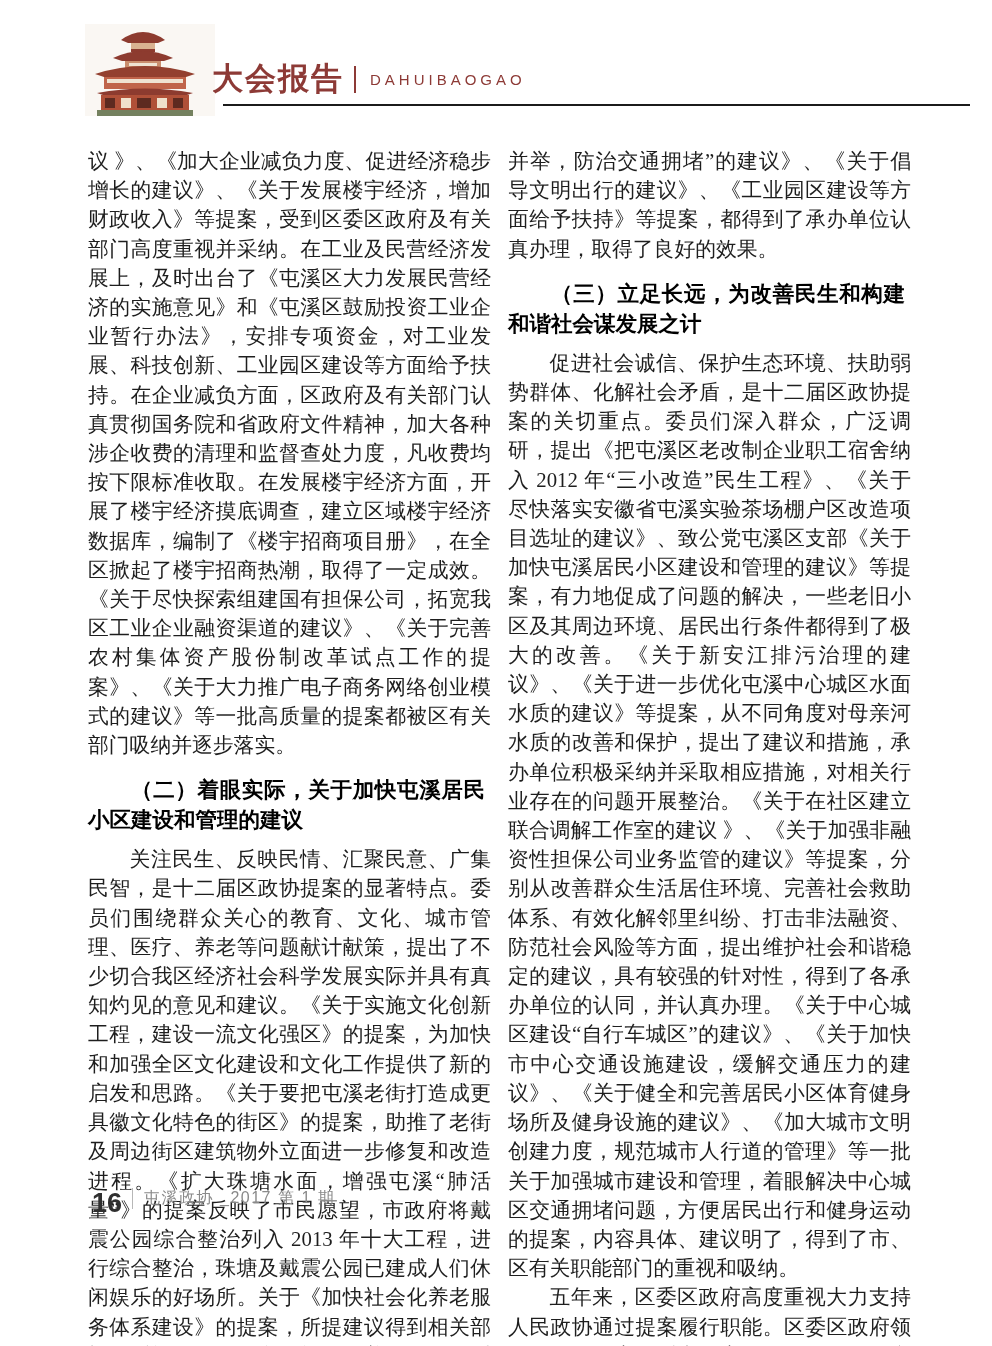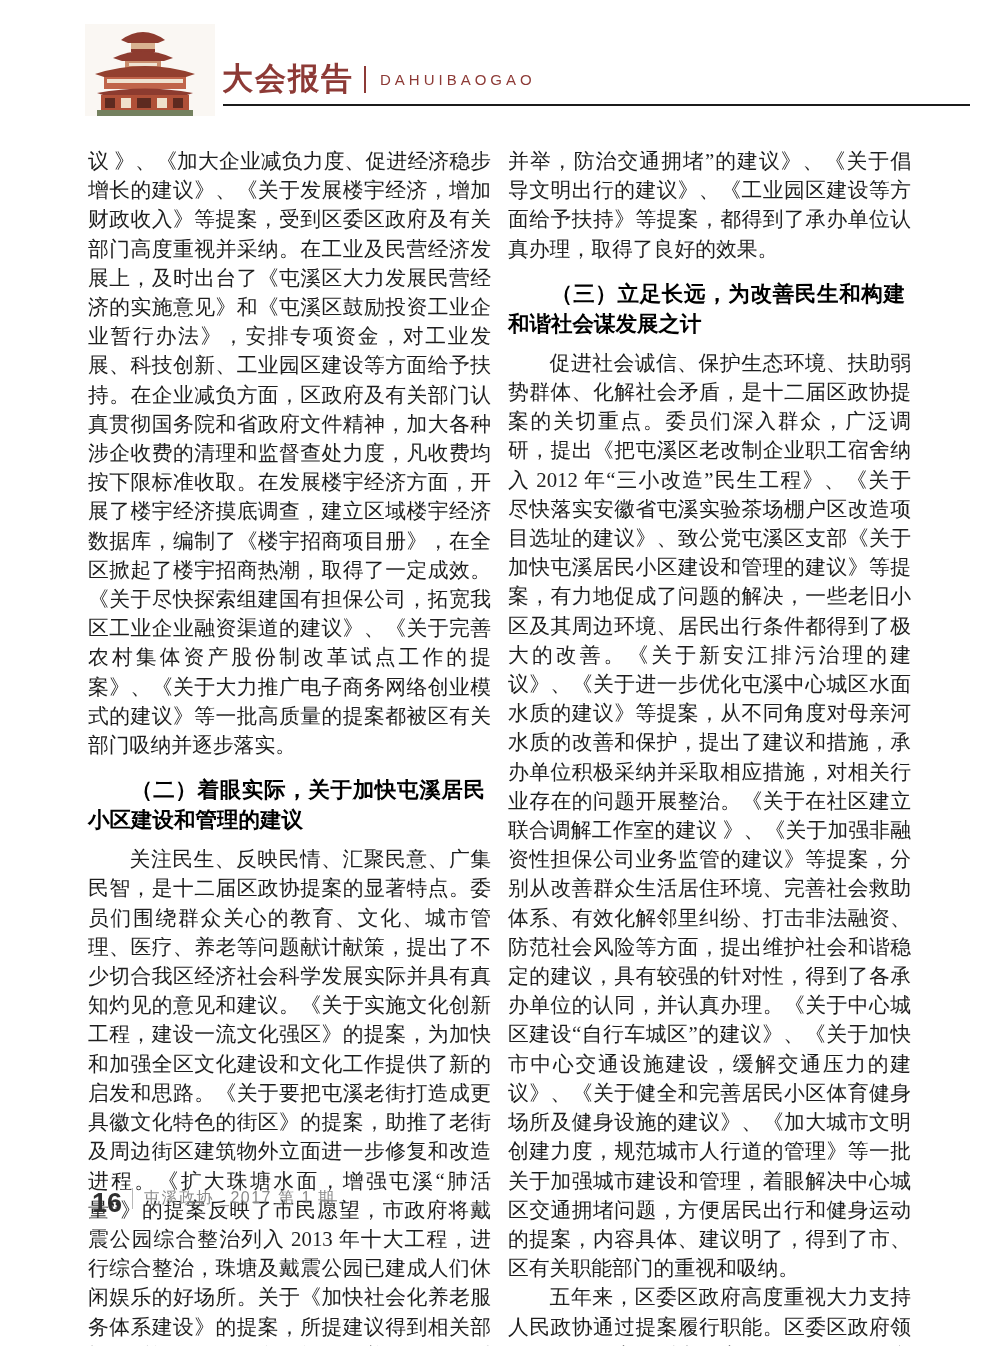--- a/index.html
+++ b/index.html
@@ -17,21 +17,21 @@
   
   .logo-photo {
     position: absolute;
     left: 85px;
     top: 24px;
     width: 130px;
     height: 92px;
   }
   .title-row {
     position: absolute;
-    left: 222px;
+    left: 212px;
     top: 58px;
     height: 42px;
     display: flex;
     align-items: center;
   }
   .title-cn {
     font-family: "Liberation Serif", serif;
     font-weight: 700;
     font-size: 31px;
     color: #8d3a36;

